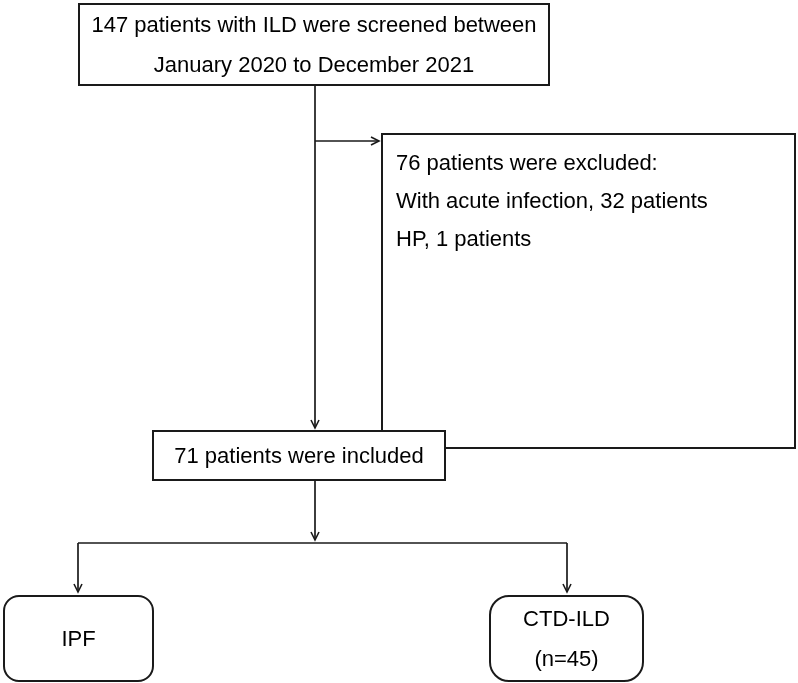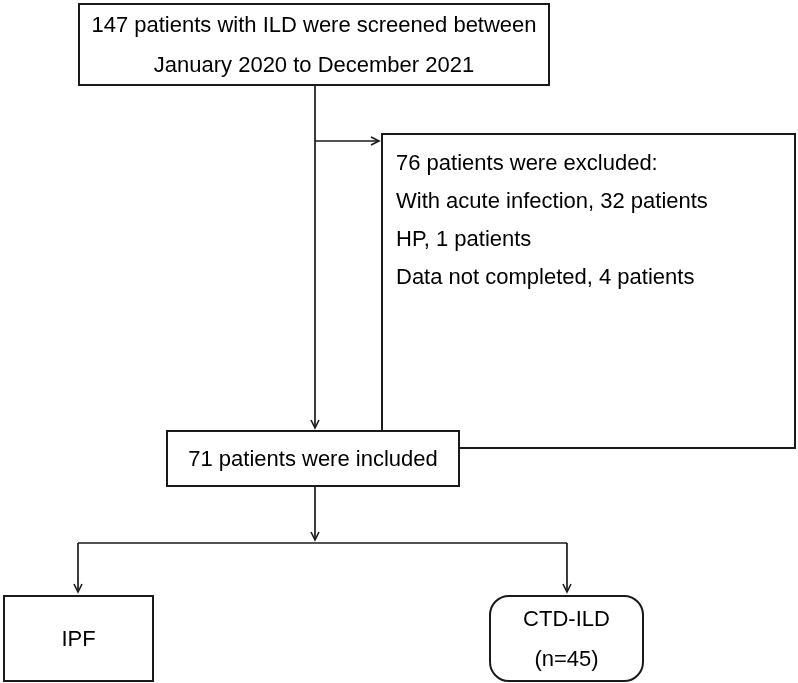--- a/index.html
+++ b/index.html
@@ -44,26 +44,26 @@
   .box-excluded {
     left: 381px; top: 99px;
     width: 415px; height: 316px;
     display: block;
     text-align: left;
     padding: 9px 8px 0 13px;
     line-height: 38px;
     margin-top: 34px;
   }
   .box-included {
-    left: 166px; top: 430px;
-    width: 294px; height: 57px; justify-content: center;
+    left: 152px; top: 430px;
+    width: 294px; height: 51px; justify-content: center;
   }
   .box-ipf {
     left: 3px; top: 595px;
-    width: 151px; height: 87px;
+    width: 151px; height: 87px; border-radius: 16px;
   }
   .box-ctdild {
     left: 489px; top: 595px;
     width: 155px; height: 87px; border-radius: 20px;
   }
 </style>
 </head>
 <body>
 
 <div class="canvas">
@@ -90,21 +90,20 @@
 
   <div class="box box-screened">
     <span class="line">147 patients with ILD were screened between</span>
     <span class="line">January 2020 to December 2021</span>
   </div>
 
   <div class="box box-excluded">
     <span class="line">76 patients were excluded:</span>
     <span class="line">With acute infection, 32 patients</span>
     <span class="line">HP, 1 patients</span>
-    <span class="line">Data not completed, 4 patients</span>
   </div>
 
   <div class="box box-included">
     <span class="line">71 patients were included</span>
   </div>
 
   <div class="box box-ipf">
     <span class="line">IPF</span>
   </div>
 

